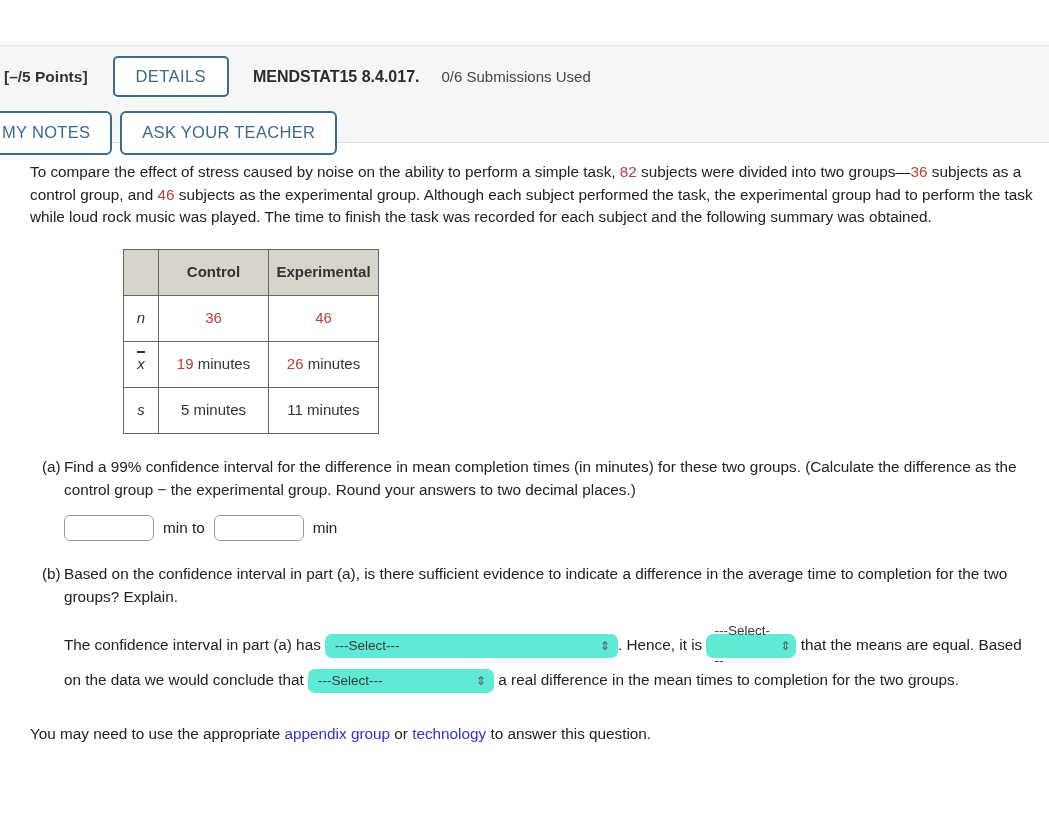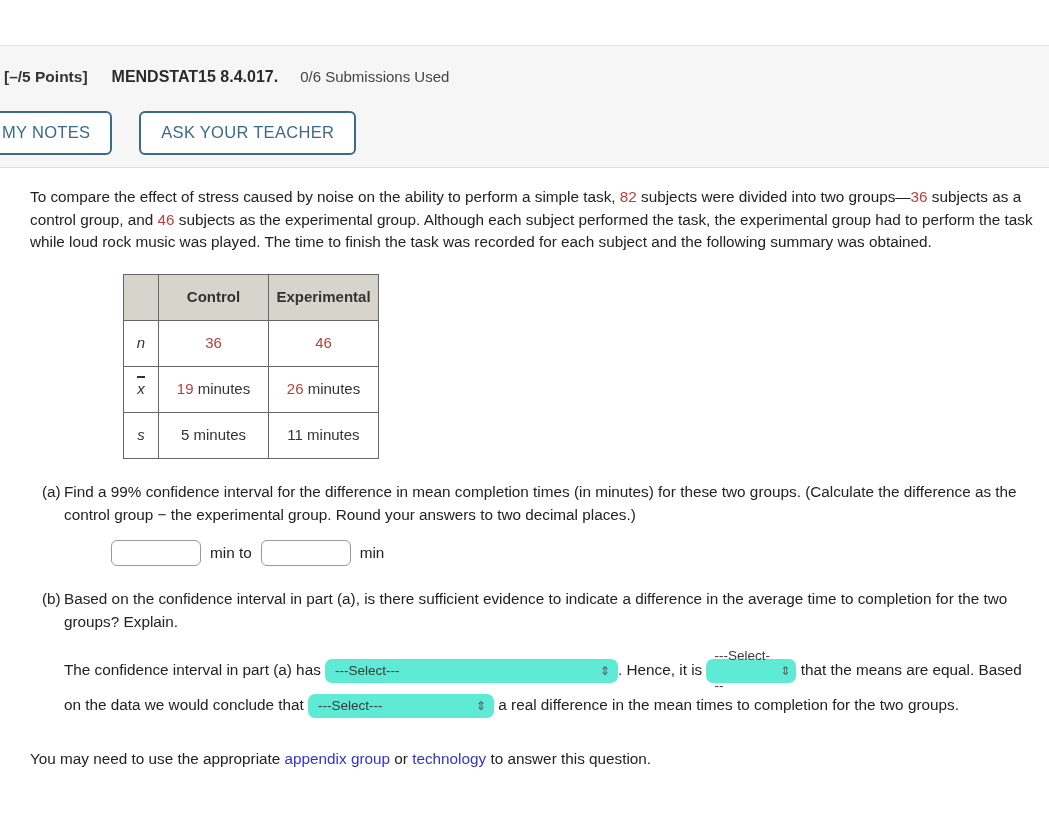--- a/index.html
+++ b/index.html
@@ -19,21 +19,21 @@
   .top-strip {
     height: 45px;
     background: #ffffff;
   }
 
   
   .header-band {
     background: #f6f6f6;
     border-top: 1px solid #e3e3e3;
     border-bottom: 1px solid #e0e0e0;
-    height: 123px;
+    height: 98px;
     box-sizing: border-box;
     position: relative;
   }
   .header-row-1 {
     display: flex;
     align-items: center;
     height: 61px;
     padding-left: 0;
   }
   .points-label {
@@ -87,21 +87,21 @@
     cursor: pointer;
     font-family: "Liberation Sans", sans-serif;
     white-space: nowrap;
   }
   
   .my-notes-btn {
     margin-left: -56px;
     padding-left: 56px;
   }
   .ask-teacher-btn {
-    margin-left: 27px;
+    margin-left: 8px;
   }
 
   
   .content {
     padding: 18px 8px 0 30px;
     font-size: 15.3px;
     line-height: 1.48;
     color: #222222;
   }
   .intro { max-width: 1015px; }
@@ -163,21 +163,20 @@
     font-size: 15.3px;
     padding-left: 12px;
     box-sizing: border-box;
   }
   .part-body { flex: 1; max-width: 965px; }
 
   .answer-line {
     display: flex;
     align-items: center;
     margin-top: 14px;
-    margin-left: 47px;
   }
   .ans-input {
     width: 90px;
     height: 26px;
     border: 1px solid #999999;
     border-radius: 6px;
     background: #ffffff;
     outline: none;
     font-family: "Liberation Sans", sans-serif;
     font-size: 14px;
@@ -259,20 +258,21 @@
   }
 </style>
 </head>
 <body>
 
 <div class="top-strip"></div>
 
 <div class="header-band">
   <div class="header-row-1">
     <span class="points-label">[–/5 Points]</span>
+    <button class="details-btn">DETAILS</button>
     <span class="qid">MENDSTAT15 8.4.017.</span>
     <span class="submissions">0/6 Submissions Used</span>
   </div>
   <div class="header-row-2">
     <button class="pill-btn my-notes-btn">MY NOTES</button>
     <button class="pill-btn ask-teacher-btn">ASK YOUR TEACHER</button>
   </div>
 </div>
 
 <div class="content">

